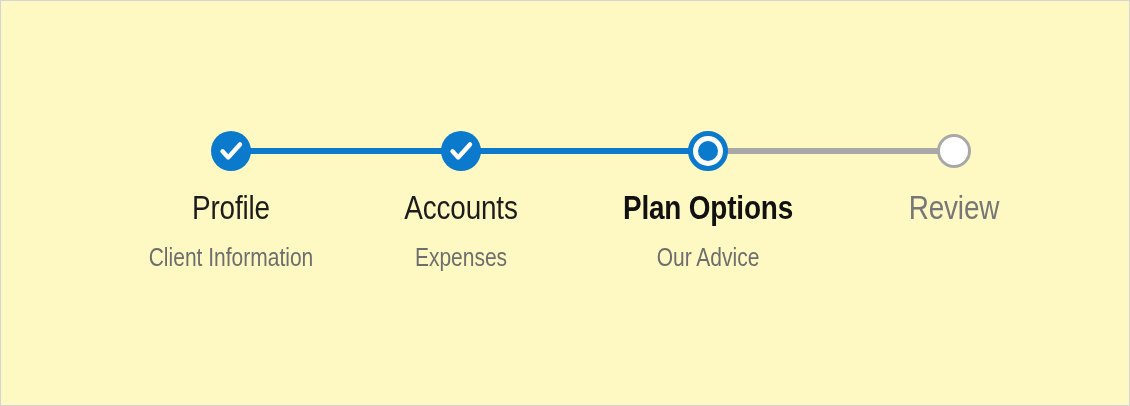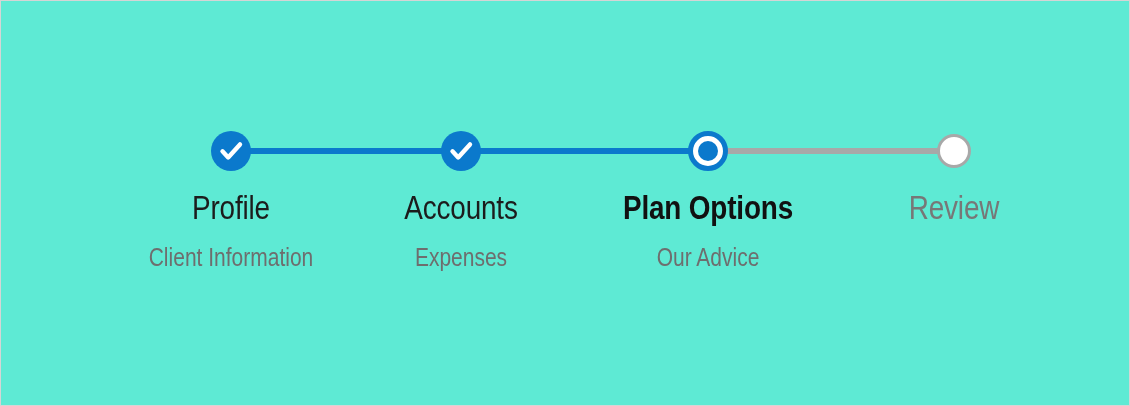--- a/index.html
+++ b/index.html
@@ -7,21 +7,21 @@
     padding: 0;
     background: #ffffff;
   }
   body {
     font-family: "Liberation Sans", "DejaVu Sans", sans-serif;
   }
   #screen {
     position: relative;
     width: 1130px;
     height: 406px;
-    background: #5eead4;
+    background: #fef9c3;
     border: 1px solid #d5d5d5;
     box-sizing: border-box;
     overflow: hidden;
   }
 
   
   #stepper {
     position: absolute;
     left: 0;
     top: 0;

